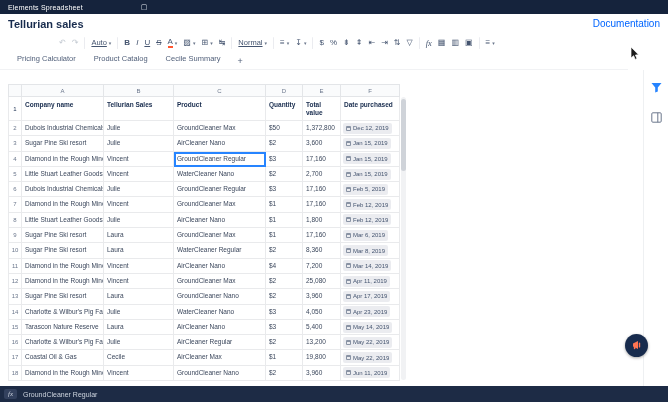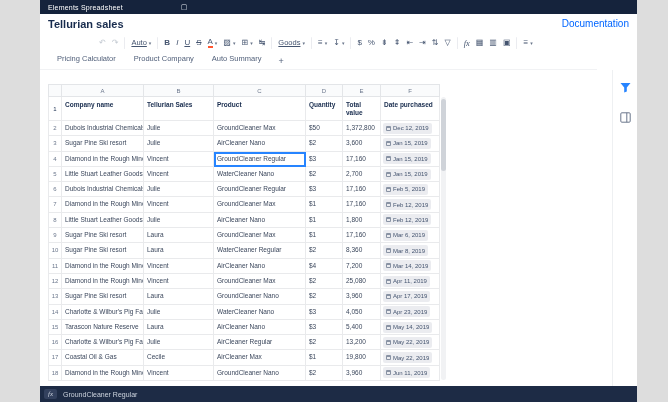--- a/index.html
+++ b/index.html
@@ -1,17 +1,17 @@
 <!DOCTYPE html>
 <html><head>
 <meta charset="utf-8">
 <style>
   html,body{margin:0;padding:0;background:#ddd;}
-  .app{position:relative;width:597px;height:402px;background:#fff;overflow:hidden;
-       font-family:"Liberation Sans",sans-serif;margin-left:40px;-webkit-font-smoothing:antialiased;}
+  .app{position:relative;width:668px;height:402px;background:#fff;overflow:hidden;
+       font-family:"Liberation Sans",sans-serif;-webkit-font-smoothing:antialiased;}
 
   
   .topbar{position:absolute;top:0;left:0;right:0;height:14px;background:#15233C;color:#fff;
           display:flex;align-items:center;padding:0 8px;box-sizing:border-box;}
   .topbar .title{font-size:7px;letter-spacing:.2px;}
   .topbar .app-icon{font-size:7px;margin-left:58px;color:#dfe4ec;}
 
   
   .titlebar{position:absolute;top:14px;left:0;right:0;height:19px;display:flex;align-items:center;
             padding:0 8px;box-sizing:border-box;background:#fff;}
@@ -167,21 +167,21 @@
         <span class="glyph">↹</span>
 
       </span>
 
       <span class="tb sep">
         <span class="glyph"></span>
 
       </span>
 
       <span class="tb select">
-        <span class="glyph">Goods</span>
+        <span class="glyph">Normal</span>
         <span class="chev">▾</span>
       </span>
 
       <span class="tb sep">
         <span class="glyph"></span>
 
       </span>
 
       <span class="tb icon">
         <span class="glyph">≡</span>
@@ -272,24 +272,24 @@
         <span class="glyph">≡</span>
         <span class="chev">▾</span>
       </span>
     </div>
 
   <div class="tabs">
     <span style="display:flex;align-items:flex-end;">
 
         <span class="tab">Pricing Calculator</span>
 
-        <span class="tab">Product Company</span>
-
-
-        <span class="tab">Auto Summary</span>
+        <span class="tab">Product Catalog</span>
+
+
+        <span class="tab">Cecile Summary</span>
       </span>
     <span class="tab-add">+</span>
   </div>
 
   <div class="sheet">
     <div class="colhead">
       <span class="w-rn"></span>
       <span class="w-a">A</span>
       <span class="w-b">B</span>
       <span class="w-c">C</span>

